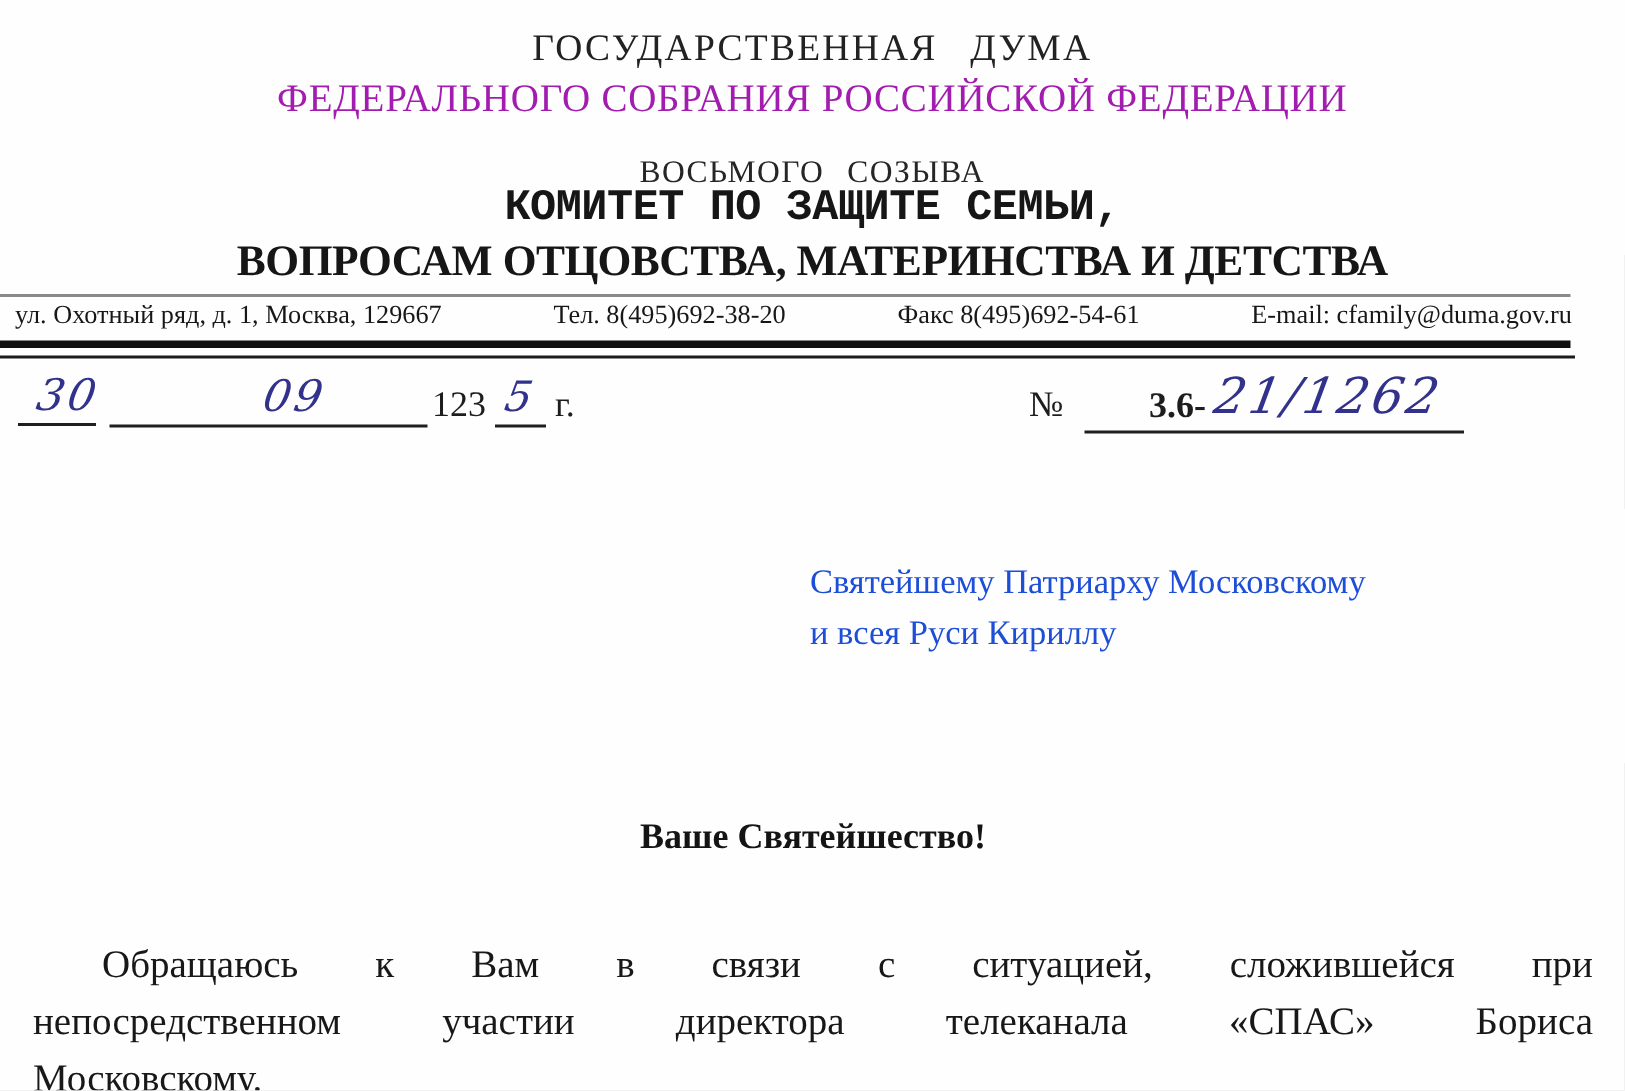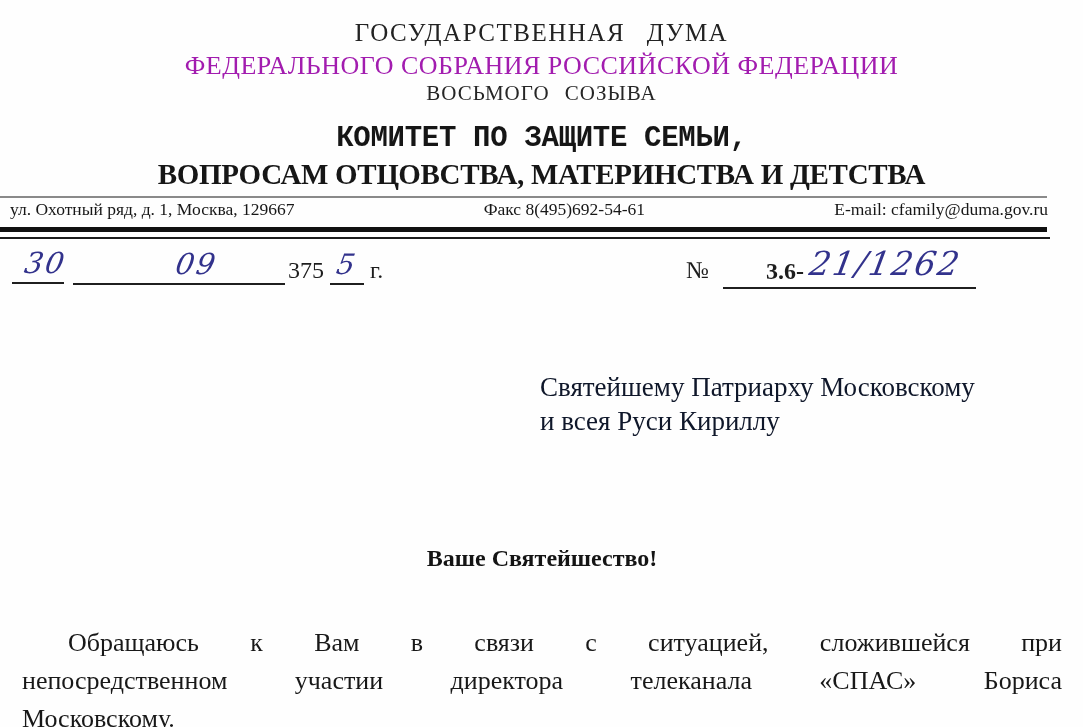--- a/index.html
+++ b/index.html
@@ -9,21 +9,21 @@
     background:#fefefe;
     font-family:"Liberation Serif","DejaVu Serif",serif;
     color:#1c1c1c;
     overflow:hidden;
     margin:0 auto;
   }
   
   .org-header{position:absolute;top:19px;left:0;width:1083px;text-align:center;}
   .org-line1{font-size:25px;letter-spacing:1.5px;word-spacing:14px;color:#222;}
   .org-line2{font-size:26px;letter-spacing:.5px;margin-top:4px;color:#a21caf;}
-  .org-line3{font-size:21px;letter-spacing:1px;word-spacing:9px;margin-top:0;color:#262626;}
+  .org-line3{font-size:21px;letter-spacing:1px;word-spacing:9px;margin-top:21px;color:#262626;}
   .committee{position:absolute;top:122px;left:0;width:1083px;text-align:center;font-weight:bold;color:#161616;}
   .committee-line1{font-size:29px;letter-spacing:-.3px;font-family:Liberation Mono, monospace;}
   .committee-line2{font-size:29px;letter-spacing:-.3px;margin-top:3px;}
   
   .rule-top{position:absolute;top:196px;left:0;width:1047px;height:2px;background:#8a8a8a;}
   .rule-thick{position:absolute;top:227px;left:0;width:1047px;height:5px;background:#101010;}
   .rule-thin{position:absolute;top:237px;left:0;width:1050px;height:2px;background:#1c1c1c;}
   
   .contact-row{
     position:absolute;top:199px;left:10px;width:1038px;
@@ -35,21 +35,21 @@
   .ref-row .printed{position:absolute;font-size:24px;color:#1d1d1d;}
   .hand{
     position:absolute;
     font-family:"DejaVu Serif","Liberation Serif",serif;
     font-style:italic;font-weight:500;
     color:#32328c;letter-spacing:2px;
     transform:skewX(-10deg);
   }
   .blank-line{position:absolute;height:2px;background:#1f1f1f;}
   
-  .addressee{position:absolute;left:540px;top:371px;font-size:27px;line-height:33.5px;color:#0f172a;}
+  .addressee{position:absolute;left:540px;top:371px;font-size:23px;line-height:33.5px;color:#1d4ed8;}
   
   .salutation{position:absolute;top:545px;left:22px;width:1040px;text-align:center;font-weight:bold;font-size:24px;color:#141414;}
   
   .body-text{position:absolute;left:22px;top:624px;width:1040px;font-size:26px;line-height:38px;color:#181818;}
   .body-line{width:100%;}
   .jline{text-align:justify;text-align-last:justify;}
   .indent{padding-left:46px;width:994px;}
 </style>
 </head>
 <body>
@@ -64,34 +64,35 @@
 
   <div class="committee">
     <div class="committee-line1">КОМИТЕТ ПО ЗАЩИТЕ СЕМЬИ,</div>
     <div class="committee-line2">ВОПРОСАМ ОТЦОВСТВА, МАТЕРИНСТВА И ДЕТСТВА</div>
   </div>
 
   <div class="rule-top"></div>
 
   <div class="contact-row">
     <span>ул. Охотный ряд, д. 1, Москва, 129667</span>
+    <span>Тел. 8(495)692-38-20</span>
     <span>Факс 8(495)692-54-61</span>
     <span>E-mail: cfamily@duma.gov.ru</span>
   </div>
 
   <div class="rule-thick"></div>
   <div class="rule-thin"></div>
 
   <div class="ref-row">
 
     <span class="hand" style="left:25px;top:0;font-size:29px;">30</span>
     <span class="blank-line" style="left:12px;top:36px;width:52px;"></span>
     <span class="blank-line" style="left:73px;top:37px;width:212px;"></span>
     <span class="hand" style="left:176px;top:1px;font-size:29px;">09</span>
-    <span class="printed" style="left:288px;top:11px;">375</span>
+    <span class="printed" style="left:288px;top:11px;">123</span>
     <span class="blank-line" style="left:330px;top:37px;width:34px;"></span>
     <span class="hand" style="left:337px;top:2px;font-size:28px;">5</span>
     <span class="printed" style="left:370px;top:11px;">г.</span>
 
     <span class="printed" style="left:686px;top:11px;">№</span>
     <span class="blank-line" style="left:723px;top:41px;width:253px;"></span>
     <span class="printed" style="left:766px;top:12px;font-weight:bold;">3.6-</span>
     <span class="hand" style="left:810px;top:-2px;font-size:33px;">21/1262</span>
   </div>
 

